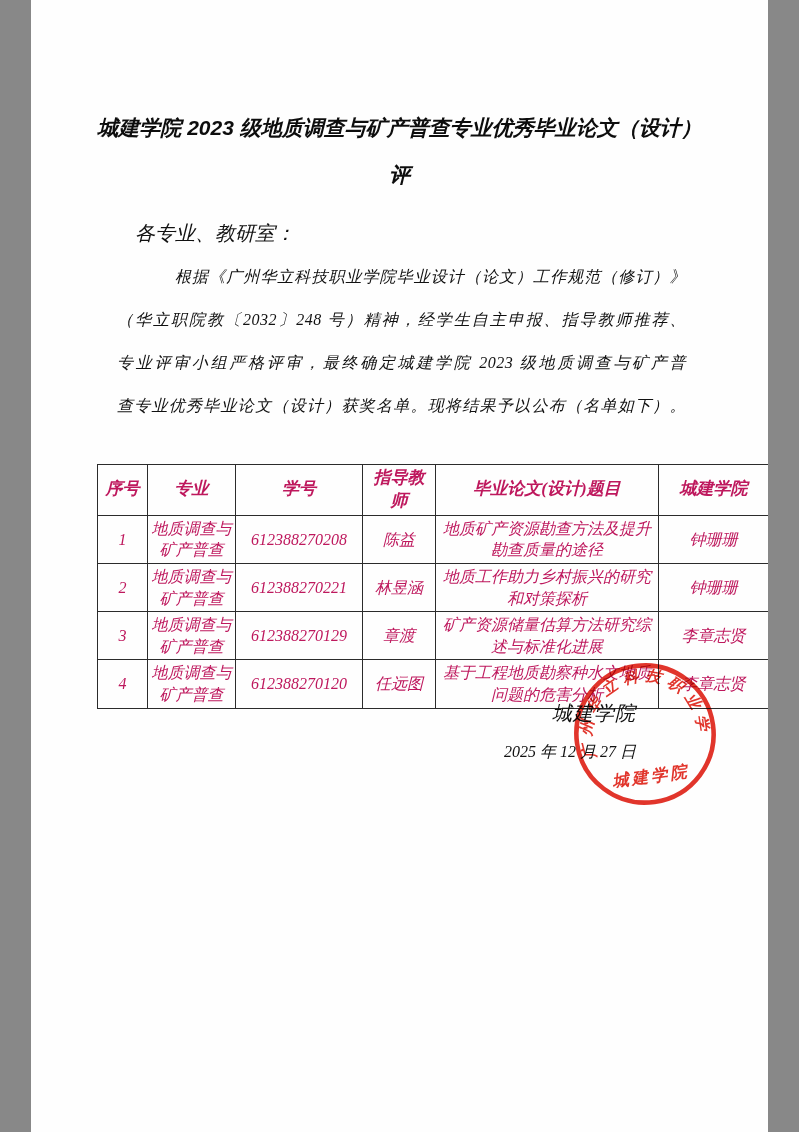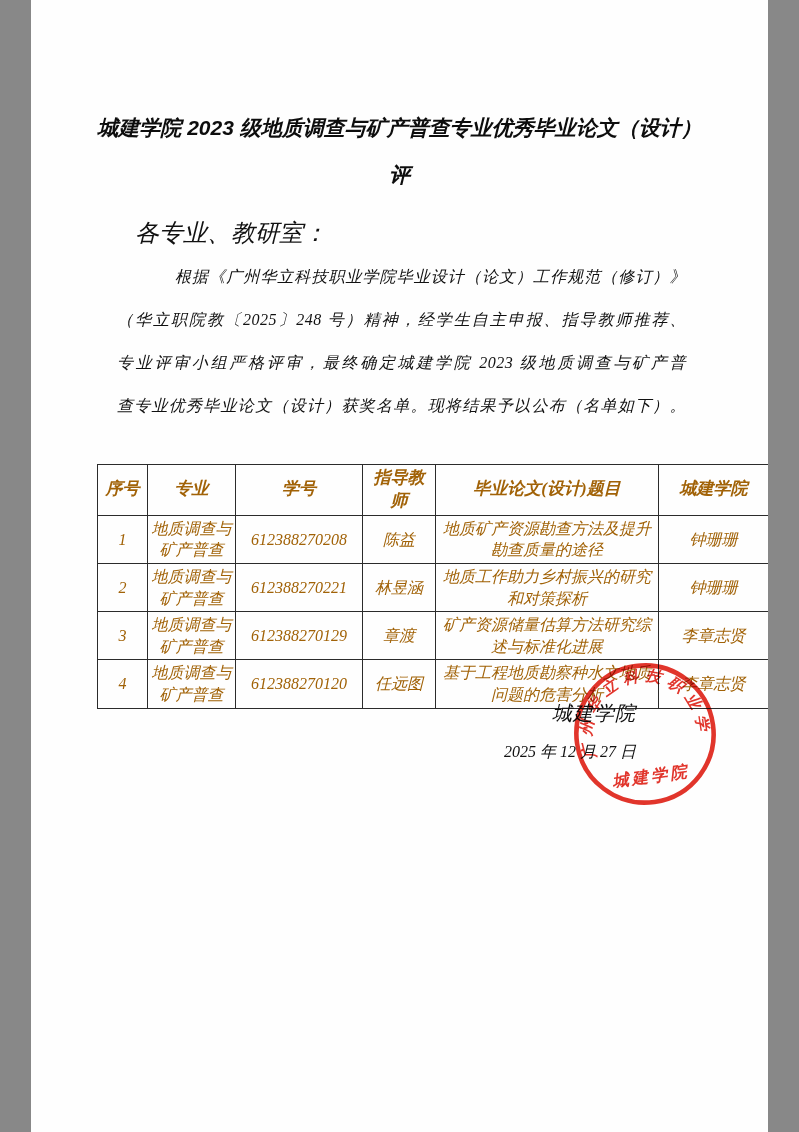--- a/index.html
+++ b/index.html
@@ -18,42 +18,42 @@
     margin: 104px 60px 0 60px;
     text-align: center;
     font-family: "Liberation Sans", "DejaVu Sans", sans-serif;
     font-weight: bold;
     font-size: 21px;
     line-height: 47px;
     color: #0d0d0d;
   }
   .salutation {
     margin: 14px 12px 0 104px;
-    font-size: 24px;
+    font-size: 20px;
     line-height: 43px;
   }
   .body-paragraph {
     margin: 0 82px 0 86px;
     font-size: 16px;
     line-height: 43px;
     letter-spacing: 0.5px;
   }
   .body-line {
     text-align: justify;
     text-align-last: justify;
     text-justify: inter-character;
   }
   .body-line.first { text-indent: 58px; }
   table.results {
     border-collapse: collapse;
     table-layout: fixed;
     margin: 37px 0 12px 66px;
     width: 671px;
     font-size: 16px;
-    color: #a16207;
+    color: #be185d;
   }
   table.results th, table.results td {
     border: 1.6px solid #2b2b2b;
     text-align: center;
     vertical-align: middle;
     padding: 2px 3px;
     line-height: 1.35;
     overflow: hidden;
   }
   table.results th {
@@ -95,21 +95,21 @@
 <div class="page">
 
   <h1 class="doc-title">
     <div>城建学院 2023 级地质调查与矿产普查专业优秀毕业论文（设计）评</div>
   </h1>
 
   <div class="salutation">各专业、教研室：</div>
 
   <div class="body-paragraph">
       <div class="body-line first">根据《广州华立科技职业学院毕业设计（论文）工作规范（修订）》</div>
-      <div class="body-line">（华立职院教〔2025〕248 号）精神，经学生自主申报、指导教师推荐、</div>
+      <div class="body-line">（华立职院教〔2032〕248 号）精神，经学生自主申报、指导教师推荐、</div>
       <div class="body-line">专业评审小组严格评审，最终确定城建学院 2023 级地质调查与矿产普</div>
       <div class="body-line">查专业优秀毕业论文（设计）获奖名单。现将结果予以公布（名单如下）。</div>
     </div>
 
   <table class="results">
     <colgroup>
         <col style="width: 50px;">
         <col style="width: 88px;">
         <col style="width: 127px;">
         <col style="width: 73px;">

